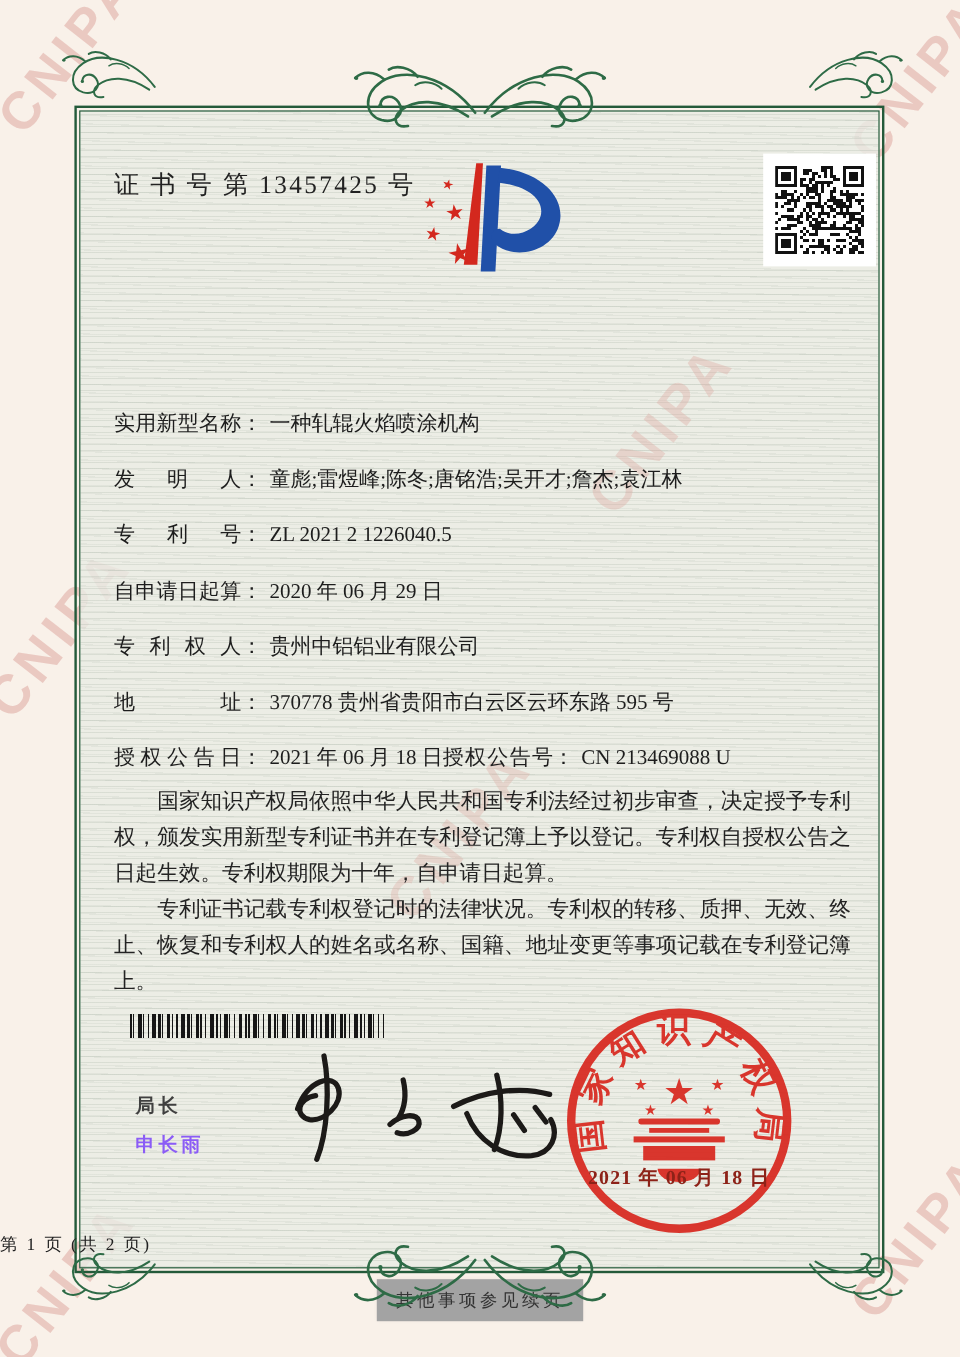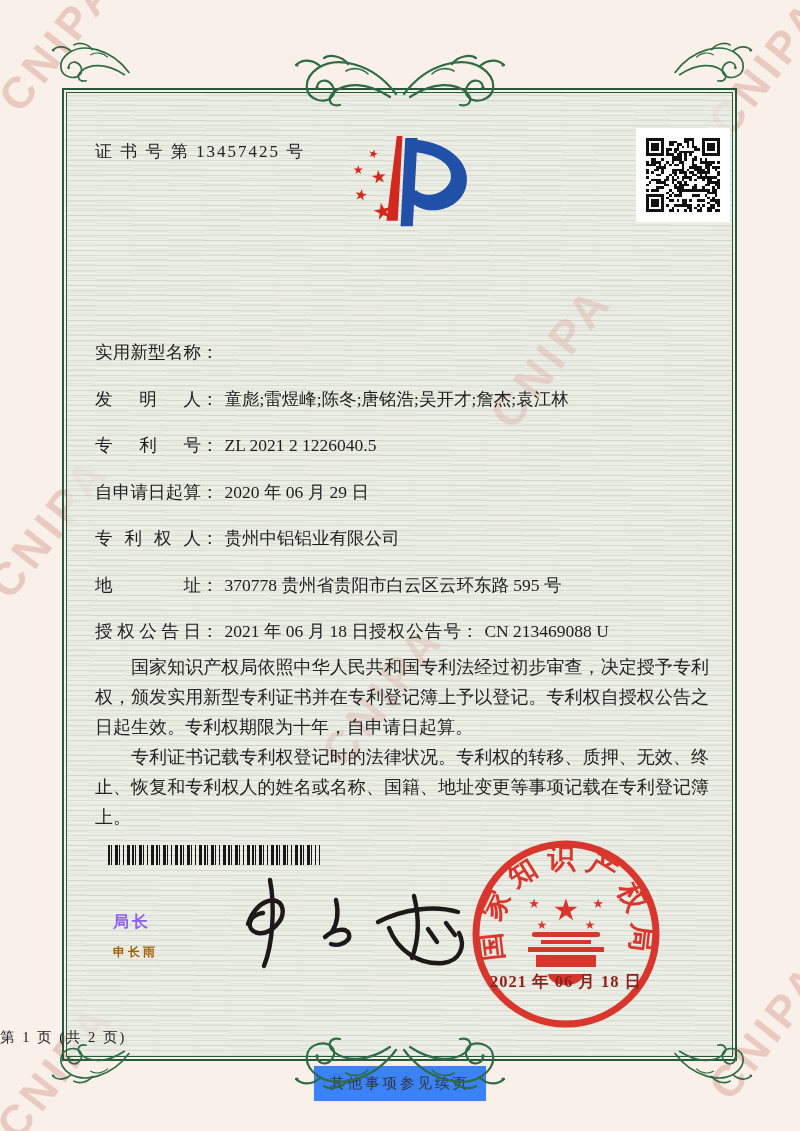--- a/index.html
+++ b/index.html
@@ -36,21 +36,21 @@
   
   .orn{position:absolute;z-index:4;}
   .orn-tc{left:290px;top:52px;}
   .orn-bc{left:290px;top:1030px;transform:scaleY(-1);}
   .orn-tl{left:48px;top:40px;}
   .orn-tr{left:672px;top:40px;transform:scaleX(-1);}
   .orn-bl{left:48px;top:1038px;transform:scaleY(-1);}
   .orn-br{left:672px;top:1038px;transform:scale(-1,-1);}
   
   .content{position:absolute;inset:0;z-index:3;}
-  .cert-no{position:absolute;left:95px;top:140px;font-size:17px;letter-spacing:2px;color:#222;}
+  .cert-no{position:absolute;left:95px;top:140px;font-size:21px;letter-spacing:2px;color:#222;}
   .logo{position:absolute;left:330px;top:126px;}
   .qr-box{position:absolute;left:636px;top:128px;width:94px;height:94px;background:#fff;}
   .qr-box svg{position:absolute;left:10px;top:10px;}
   .title{
     position:absolute;left:0;right:0;top:243px;text-align:center;
     font-size:39px;font-weight:700;letter-spacing:7px;color:#121212;
   }
   .fields{position:absolute;left:95px;top:341px;width:618px;}
   .frow{display:flex;align-items:center;font-size:17.5px;line-height:22px;margin-bottom:24.5px;white-space:nowrap;}
   .flabel{display:inline-block;width:106px;text-align:justify;text-align-last:justify;color:#1d1d1d;}
@@ -65,32 +65,32 @@
   .barcode{
     position:absolute;left:108px;top:845px;width:212px;height:20px;
     background-image:repeating-linear-gradient(90deg,
       #161616 0 2px,transparent 2px 3px,
       #161616 3px 4px,transparent 4px 7px,
       #161616 7px 10px,transparent 10px 11px,
       #161616 11px 12px,transparent 12px 15px,
       #161616 15px 16px,transparent 16px 19px,
       #161616 19px 22px,transparent 22px 24px);
   }
-  .sig-title{position:absolute;left:113px;top:912px;font-family:"Liberation Sans","DejaVu Sans",sans-serif;font-size:16px;font-weight:600;letter-spacing:3px;color:#8b5cf6;}
-  .sig-name{position:absolute;left:113px;top:944px;font-family:"Liberation Sans","DejaVu Sans",sans-serif;font-size:12px;font-weight:600;letter-spacing:3px;color:#a16207;}
+  .sig-title{position:absolute;left:113px;top:912px;font-family:"Liberation Sans","DejaVu Sans",sans-serif;font-size:16px;font-weight:600;letter-spacing:3px;color:#404040;}
+  .sig-name{position:absolute;left:113px;top:944px;font-family:"Liberation Sans","DejaVu Sans",sans-serif;font-size:16px;font-weight:600;letter-spacing:3px;color:#8b5cf6;}
   .sig-svg{position:absolute;left:218px;top:872px;}
   .seal{position:absolute;left:468px;top:836px;width:196px;height:196px;}
   .seal-date{
     position:absolute;left:468px;top:971px;width:196px;text-align:center;
     font-size:16.5px;font-weight:700;letter-spacing:1px;color:#8d2218;
   }
   .page-indicator{position:absolute;left:0;right:0;top:1028px;text-align:left;font-size:14.5px;letter-spacing:2px;color:#222;}
   .note-box{
     position:absolute;left:50%;top:1066px;transform:translateX(-50%);
-    background:#3b82f6;padding:8px 16px;font-size:14.5px;letter-spacing:3px;color:#333;
+    background:#a3a3a3;padding:8px 16px;font-size:14.5px;letter-spacing:3px;color:#333;
     box-shadow:0 0 4px rgba(0,0,0,0.06);white-space:nowrap;
   }
   svg{display:block;}
 </style>
 </head>
 <body>
 
 <div class="page">
 
   <svg width="0" height="0" aria-hidden="true">
@@ -483,20 +483,21 @@
             <rect x="28" y="28" width="1" height="1"></rect>
           </g>
       </svg>
     </div>
 
 
     <div class="fields">
       <div class="frow">
         <span class="flabel">实用新型名称</span>
           <span class="fcolon">：</span>
+          <span class="fvalue">一种轧辊火焰喷涂机构</span>
       </div>
       <div class="frow">
         <span class="flabel">发明人</span>
           <span class="fcolon">：</span>
           <span class="fvalue">童彪;雷煜峰;陈冬;唐铭浩;吴开才;詹杰;袁江林</span>
       </div>
       <div class="frow">
         <span class="flabel">专利号</span>
           <span class="fcolon">：</span>
           <span class="fvalue">ZL 2021 2 1226040.5</span>

